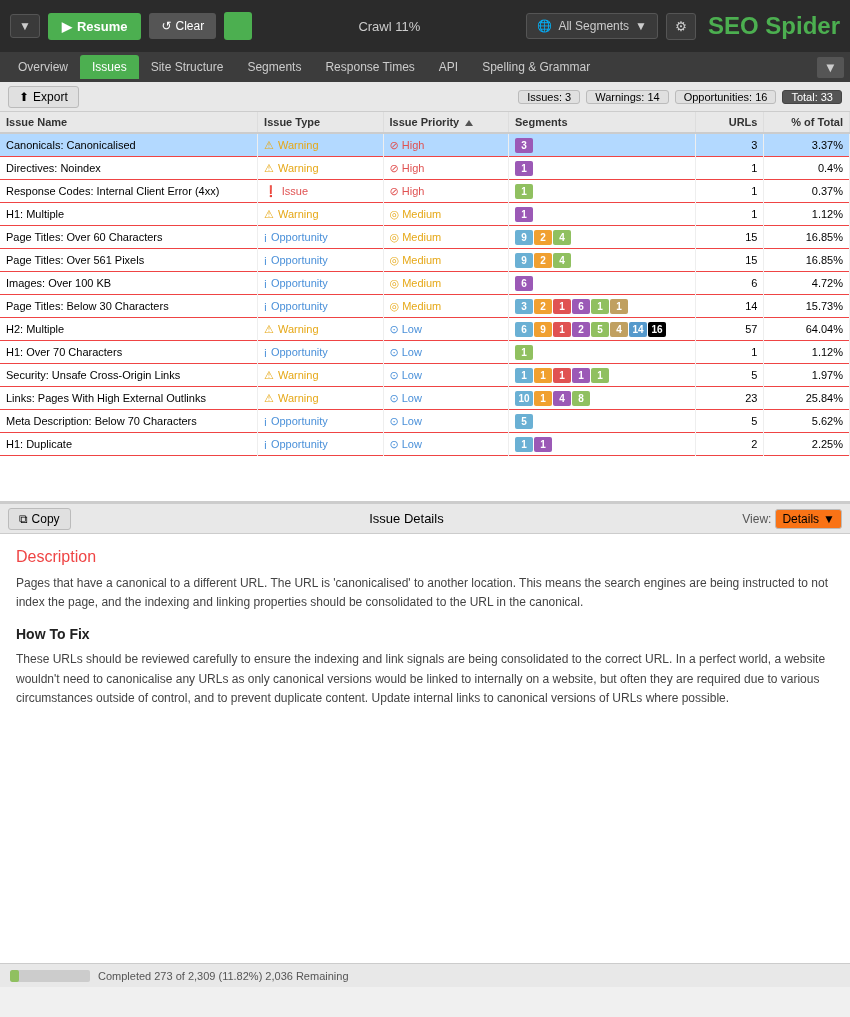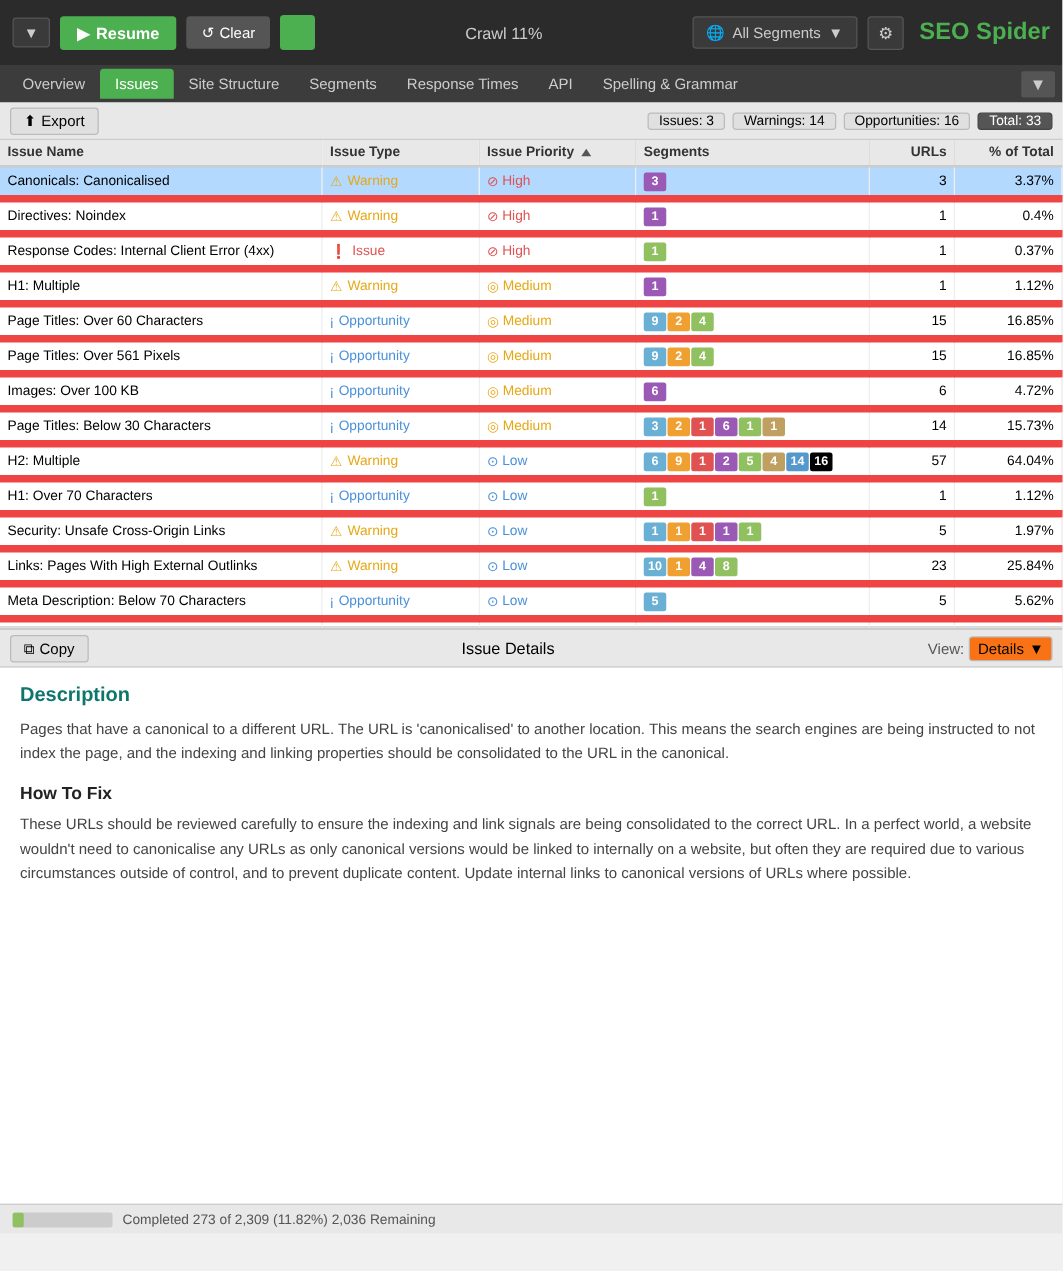--- a/index.html
+++ b/index.html
@@ -78,21 +78,21 @@
     .gear-btn {
       background: #3a3a3a;
       border: 1px solid #555;
       color: #ccc;
       padding: 5px 8px;
       border-radius: 3px;
       cursor: pointer;
     }
     .seo-spider-label {
       color: #4caf50;
-      font-size: 19px;
+      font-size: 24px;
       font-weight: bold;
       margin-left: 4px;
     }
 
     
     .nav-tabs {
       background: #3c3c3c;
       display: flex;
       align-items: center;
       padding: 0 6px;
@@ -174,21 +174,21 @@
       text-align: left;
       font-weight: bold;
       color: #333;
       cursor: pointer;
       white-space: nowrap;
       position: sticky;
       top: 0;
       z-index: 10;
     }
     tbody tr {
-      border-bottom: 6px solid #ef4444;
+      border-bottom: 1px solid #ef4444;
     }
     tbody tr.selected {
       background: #b3d9ff;
     }
     tbody td {
       padding: 3px 6px;
       border-right: 1px solid #eee;
       white-space: nowrap;
     }
     .col-issue-name { width: 200px; }
@@ -261,23 +261,23 @@
       display: flex;
       align-items: center;
       gap: 4px;
     }
     .panel-content {
       padding: 14px 16px;
       color: #333;
     }
     .panel-content h3 {
       font-size: 16px;
-      font-weight: bold;
+      font-weight: normal;
       margin-bottom: 8px;
-      color: #0f766e;
+      color: #ef4444;
     }
     .panel-content p {
       font-size: 12px;
       line-height: 1.6;
       color: #444;
       margin-bottom: 14px;
     }
     .panel-content h4 {
       font-size: 14px;
       font-weight: bold;

